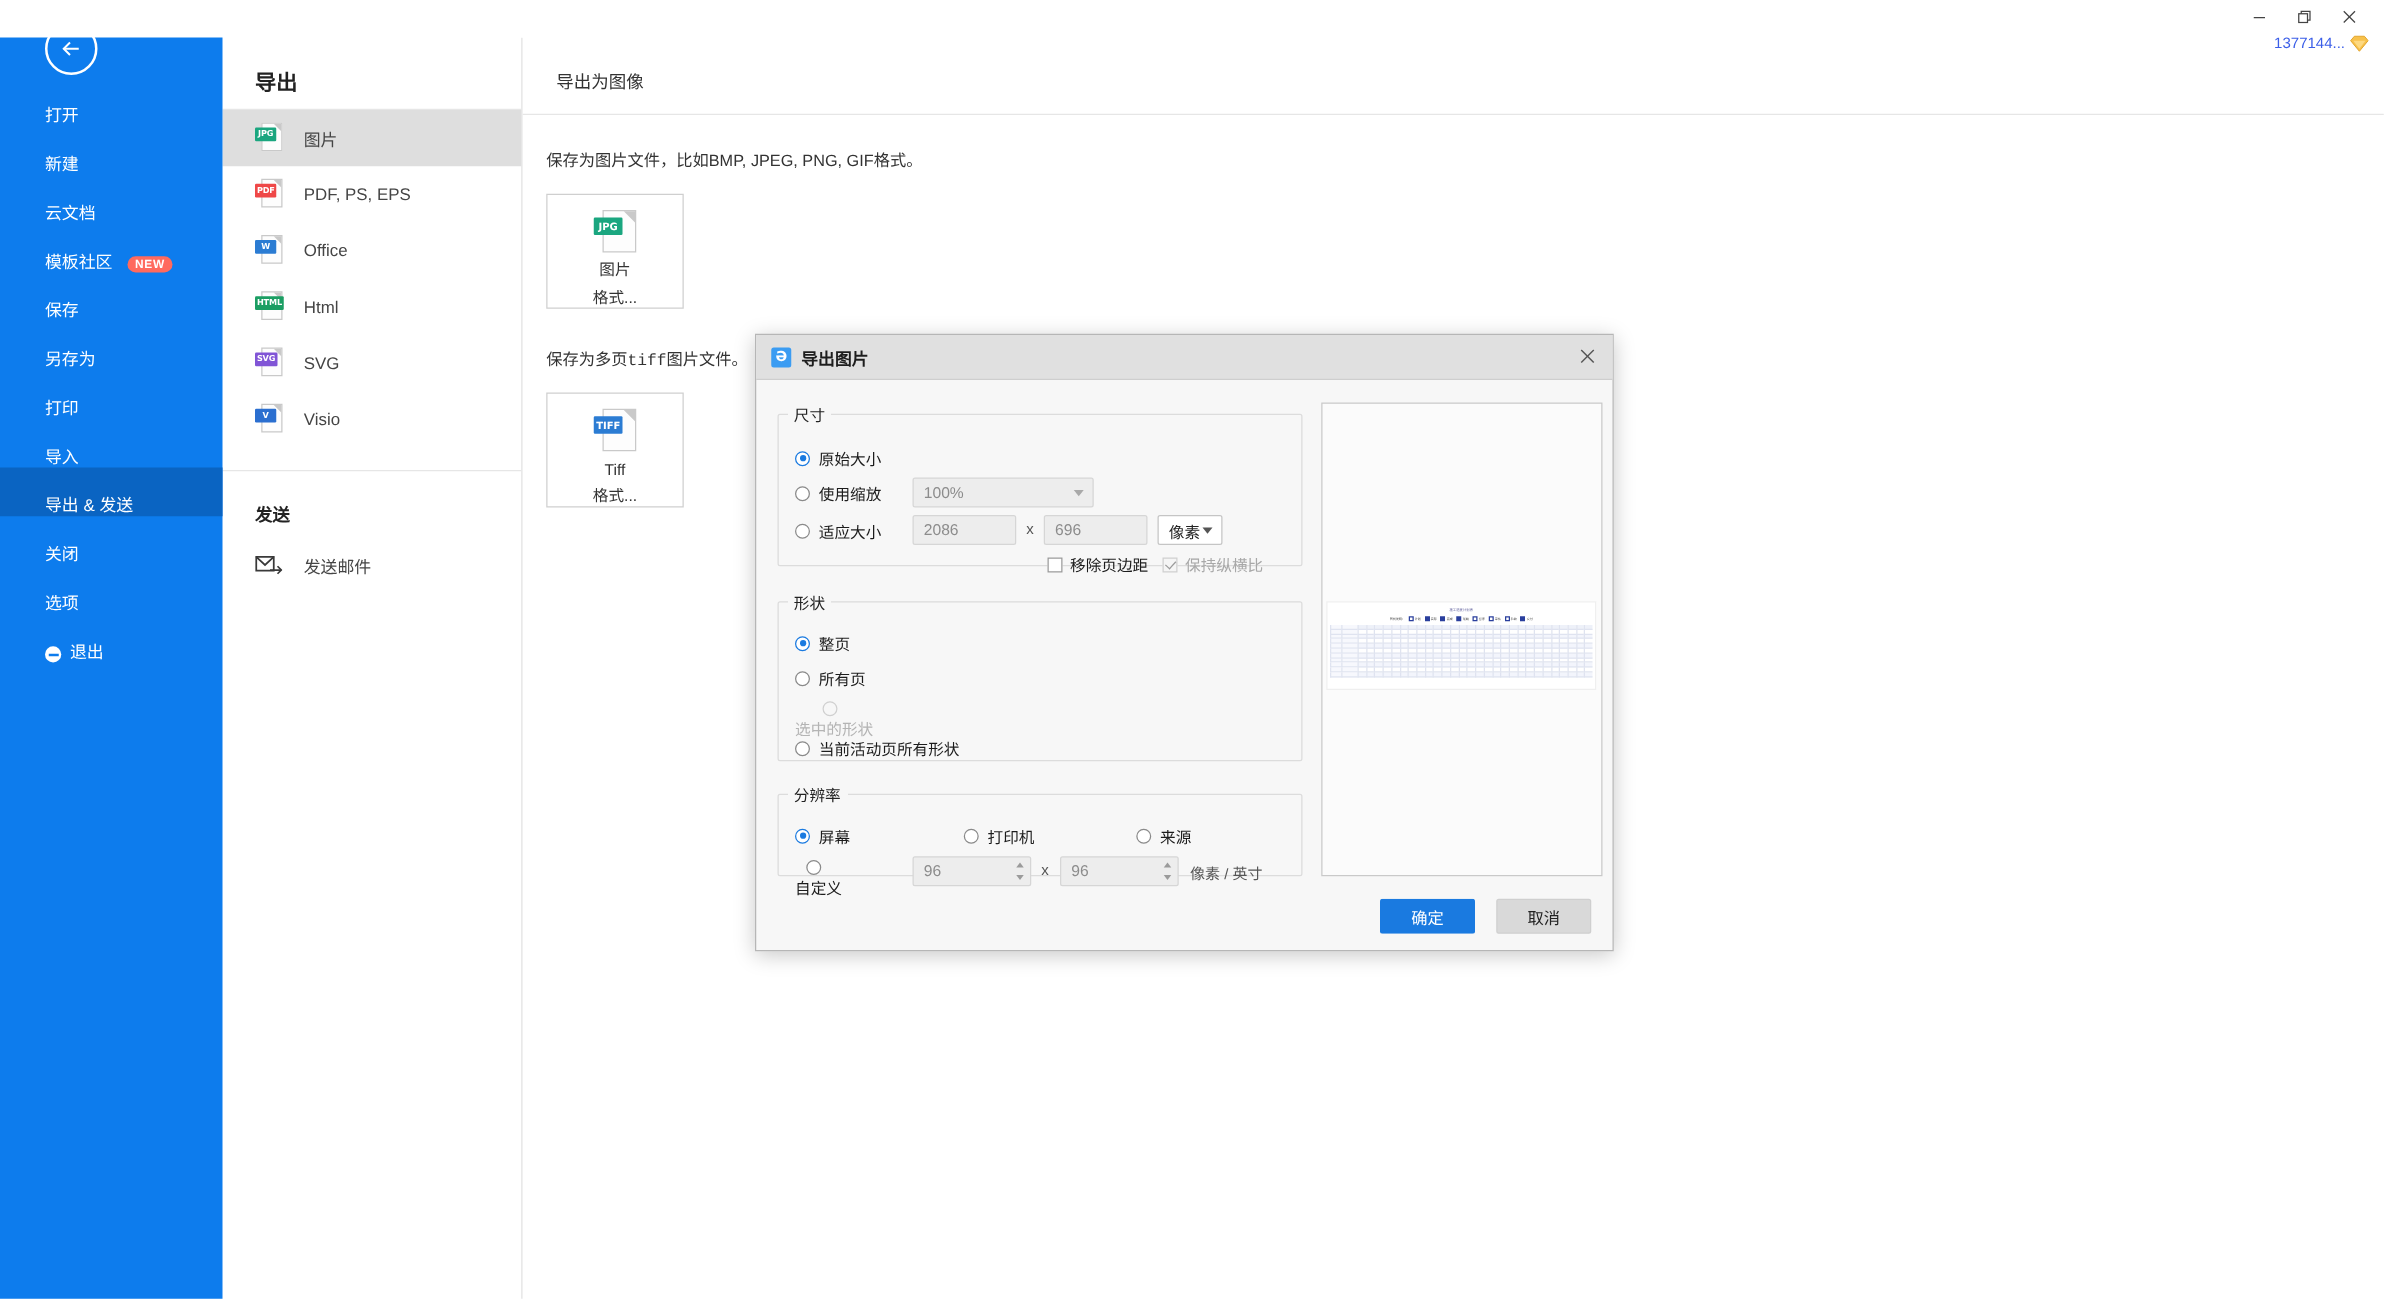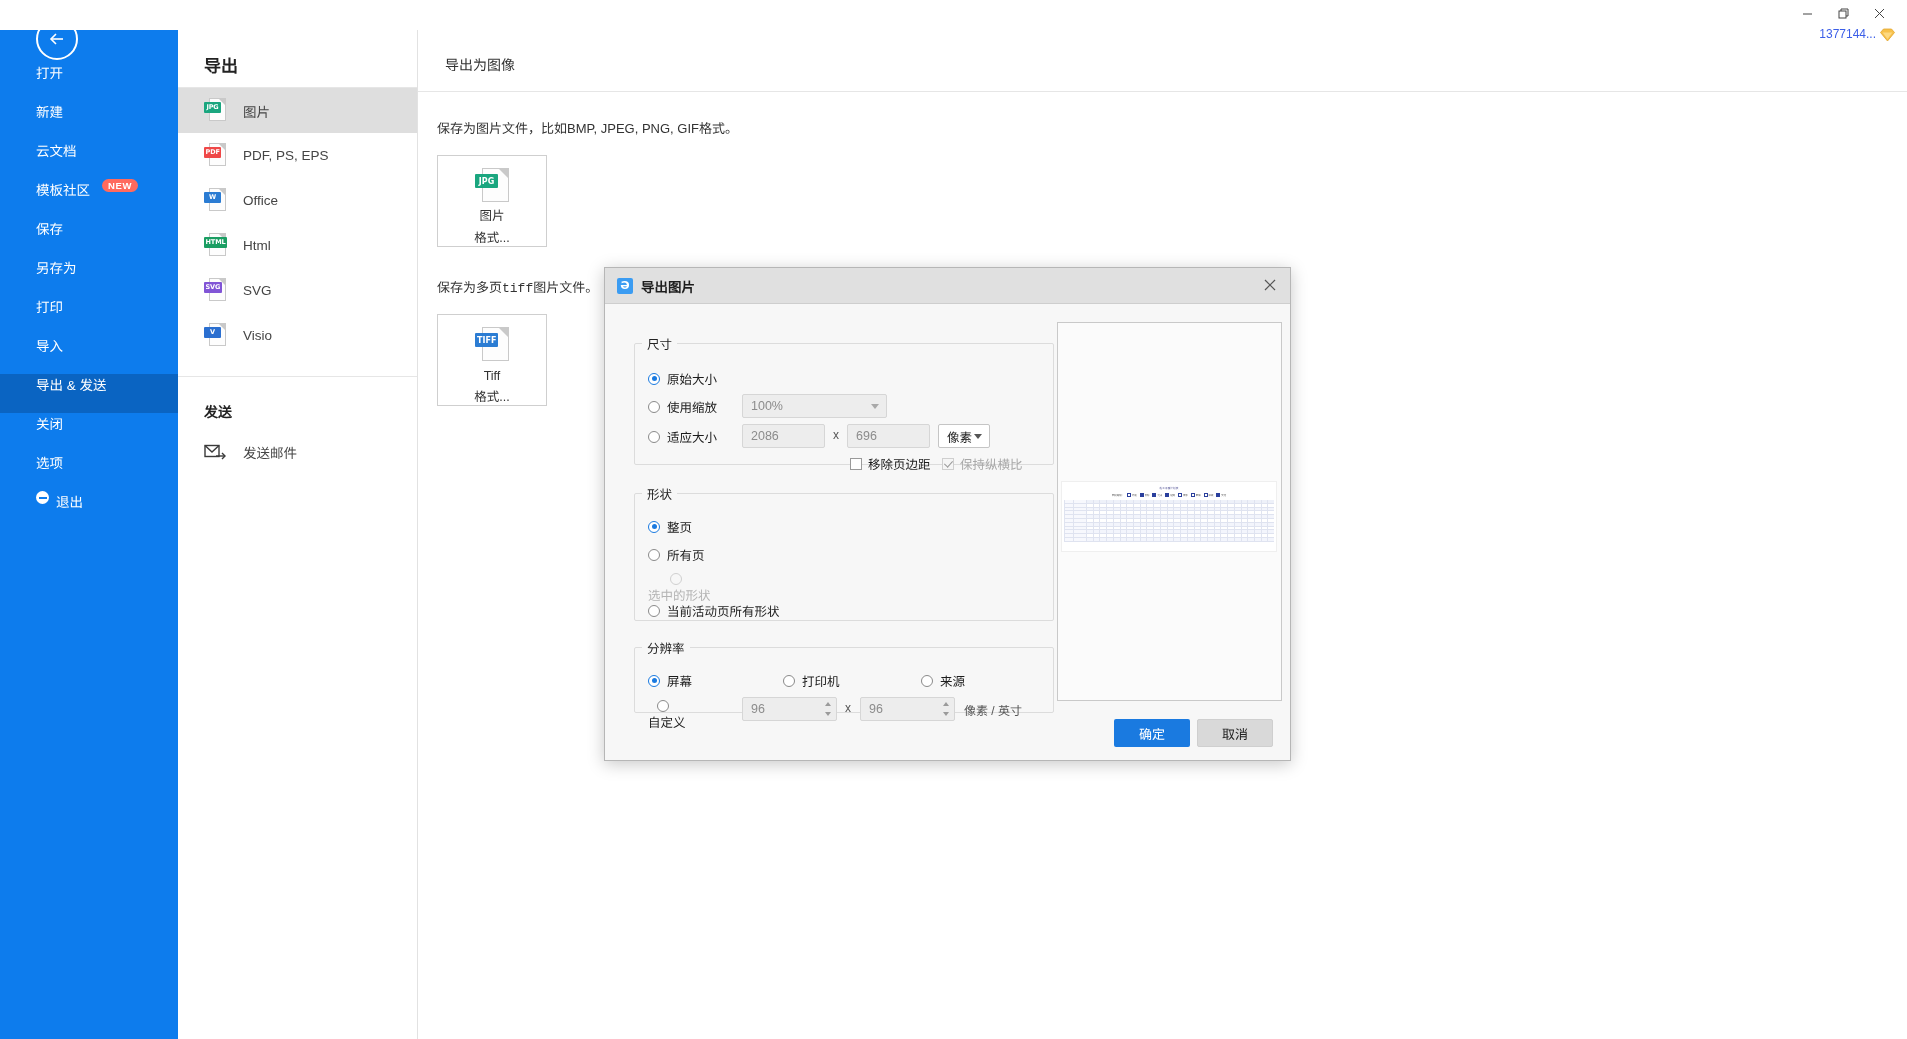--- a/index.html
+++ b/index.html
@@ -61,21 +61,21 @@
     border-radius: 50%;
     display: flex; align-items: center; justify-content: center;
     cursor: pointer;
   }
   .back-btn svg { display: block; }
   .sidebar-list {
     position: absolute; top: 62px; left: 0; width: 178px;
   }
   .side-item {
     height: 39px;
-    display: flex; align-items: flex-start;
+    display: flex; align-items: flex-end;
     padding-left: 36px;
     color: #ffffff;
     font-size: 13.5px;
     cursor: pointer;
     white-space: nowrap;
   }
   .side-item.active { background: #0a64c2; }
   .new-badge {
     margin-left: 12px;
     background: #ff6a5e;
@@ -238,21 +238,21 @@
     width: 28px; height: 26px;
     display: flex; align-items: center; justify-content: center;
     color: #555; font-size: 15px; cursor: pointer;
   }
   .dlg-body { position: relative; height: 457px; }
 
   fieldset.grp {
     position: absolute;
     border: 1px solid #dcdcdc;
     border-radius: 2px;
-    margin: 12px; padding: 0;
+    margin: 0; padding: 0;
     background: transparent;
   }
   fieldset.grp > legend {
     font-size: 12.5px; color: #222;
     padding: 0 5px; margin-left: 7px;
   }
   .grp-size  { left: 17px; top: 18px; width: 420px; height: 131px; }
   .grp-shape { left: 17px; top: 168px; width: 420px; height: 137px; }
   .grp-res   { left: 17px; top: 322px; width: 420px; height: 75px; }
 
@@ -355,21 +355,21 @@
   .pv-legend .tx { font-size: 2.4px; color: #444; }
   .pv-grid { margin: 3px 2px 0 2px; }
   .pv-row { display: flex; height: 3.8px; }
   .pv-row.alt { background: #f3f5fc; }
   .pv-cell { flex: 1; border-left: .4px solid #dfe3f0; border-bottom: .4px solid #dfe3f0; }
   .pv-cell.hdr { background: #eef1f9; }
   .pv-cell.lab { flex: 0 0 9px; background: #f7f8fd; }
   .pv-cell.lab2 { flex: 0 0 13px; background: #f7f8fd; }
 
   
-  .dlg-footer { position: absolute; right: 17px; bottom: 14px; display: flex; gap: 7px; }
+  .dlg-footer { position: absolute; right: 17px; bottom: 14px; display: flex; gap: 17px; }
   .btn {
     width: 76px; height: 28px;
     display: flex; align-items: center; justify-content: center;
     font-size: 13px; border-radius: 2px; cursor: pointer;
     border: 1px solid transparent;
   }
   .btn.primary { background: #1a7ae0; color: #fff; }
   .btn.secondary { background: #d9d9d9; color: #222; border-color: #cfcfcf; }
 </style>
 </head>

